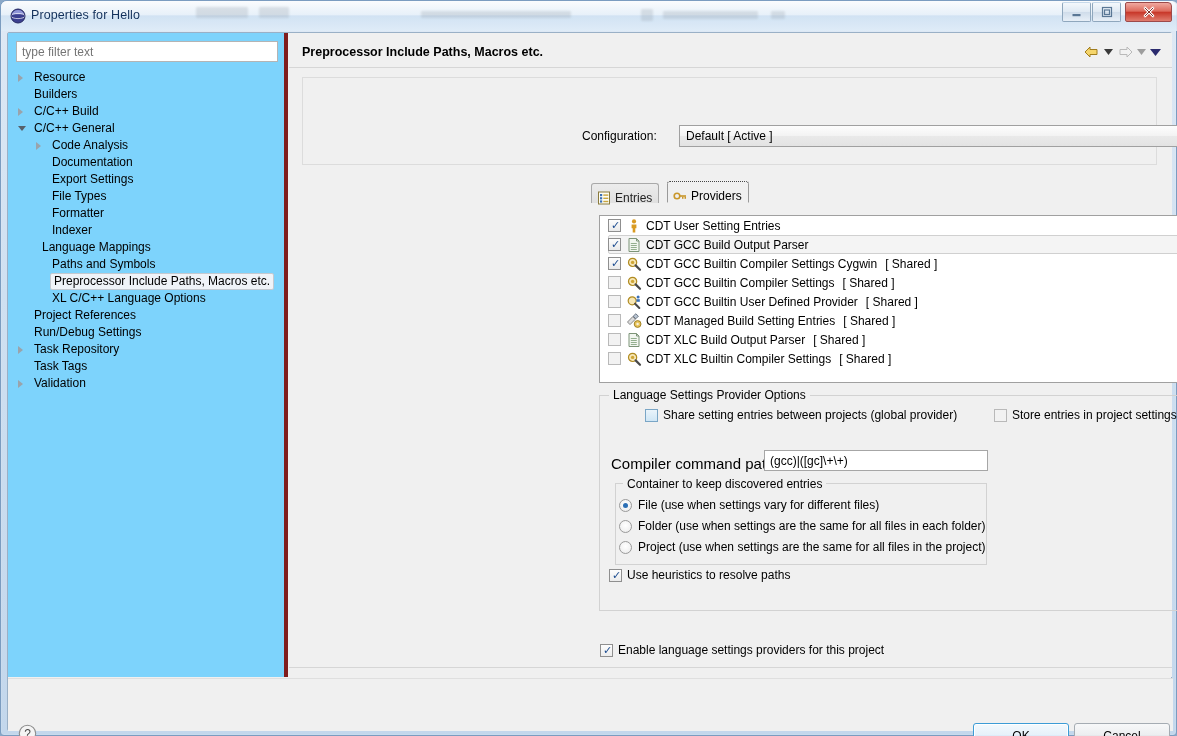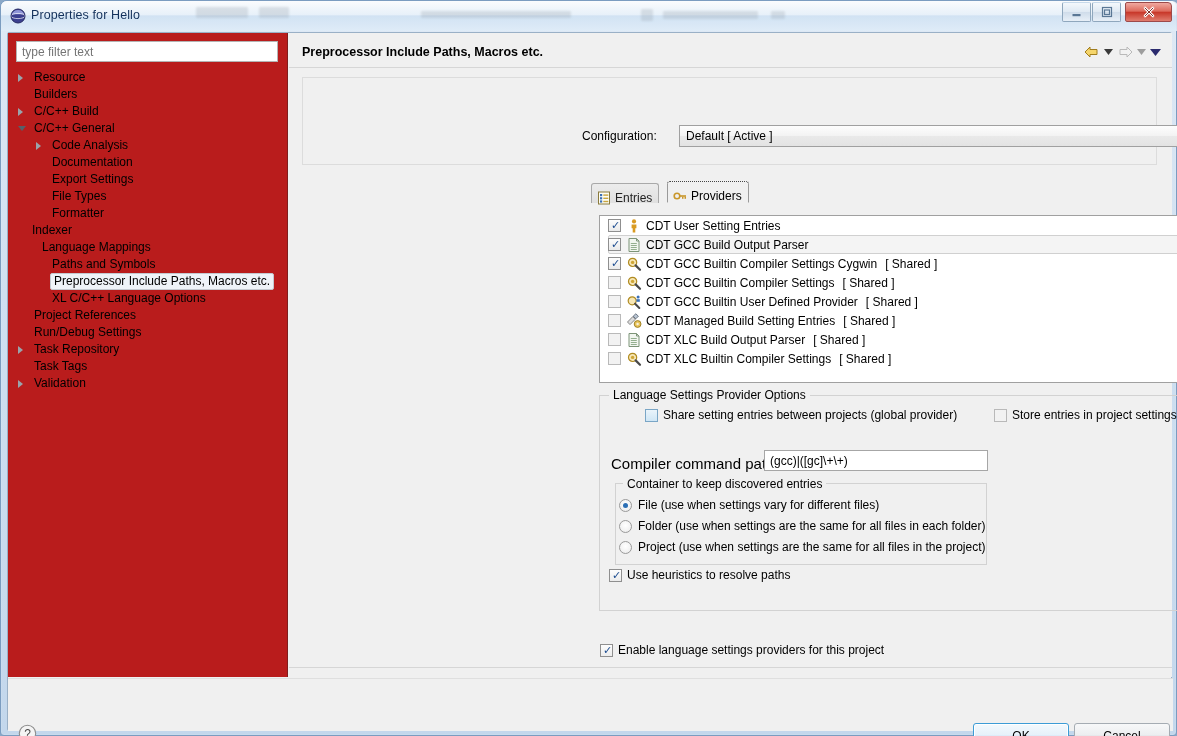--- a/index.html
+++ b/index.html
@@ -82,22 +82,22 @@
     width: 1165px; height: 699px;
     background: #f0f0f0;
     border: 1px solid #9ab0c6;
     border-radius: 2px;
   }
 
   
   #tree-pane {
     position: absolute; left: 0; top: 0;
     width: 280px; height: 644px;
-    background: #b91c1c;
-    border-right: 1px solid #7f1d1d;
+    background: #7dd3fc;
+    border-right: 4px solid #7f1d1d;
   }
   #filter-input {
     position: absolute; left: 8px; top: 8px;
     width: 262px; height: 21px;
     border: 1px solid #b4b4b4;
     background: #fff;
     font-family: "Liberation Sans", sans-serif;
     font-size: 12px;
     color: #6b6b6b;
     padding: 0 5px;
@@ -451,21 +451,21 @@
       <div id="tree">
           <div class="tnode"><span class="arrow collapsed" style="left: 10px;"></span><span class="label" style="margin-left: 24px;">Resource</span></div>
           <div class="tnode"><span class="label" style="margin-left: 24px;">Builders</span></div>
           <div class="tnode"><span class="arrow collapsed" style="left: 10px;"></span><span class="label" style="margin-left: 24px;">C/C++ Build</span></div>
           <div class="tnode"><span class="arrow expanded" style="left: 10px;"></span><span class="label" style="margin-left: 24px;">C/C++ General</span></div>
           <div class="tnode"><span class="arrow collapsed" style="left: 28px;"></span><span class="label" style="margin-left: 42px;">Code Analysis</span></div>
           <div class="tnode"><span class="label" style="margin-left: 42px;">Documentation</span></div>
           <div class="tnode"><span class="label" style="margin-left: 42px;">Export Settings</span></div>
           <div class="tnode"><span class="label" style="margin-left: 42px;">File Types</span></div>
           <div class="tnode"><span class="label" style="margin-left: 42px;">Formatter</span></div>
-          <div class="tnode"><span class="label" style="margin-left: 22px;">Indexer</span></div>
+          <div class="tnode"><span class="label" style="margin-left: 42px;">Indexer</span></div>
           <div class="tnode"><span class="label" style="margin-left: 32px;">Language Mappings</span></div>
           <div class="tnode"><span class="label" style="margin-left: 42px;">Paths and Symbols</span></div>
           <div class="tnode sel"><span class="label" style="margin-left: 42px;">Preprocessor Include Paths, Macros etc.</span></div>
           <div class="tnode"><span class="label" style="margin-left: 42px;">XL C/C++ Language Options</span></div>
           <div class="tnode"><span class="label" style="margin-left: 24px;">Project References</span></div>
           <div class="tnode"><span class="label" style="margin-left: 24px;">Run/Debug Settings</span></div>
           <div class="tnode"><span class="arrow collapsed" style="left: 10px;"></span><span class="label" style="margin-left: 24px;">Task Repository</span></div>
           <div class="tnode"><span class="label" style="margin-left: 24px;">Task Tags</span></div>
           <div class="tnode"><span class="arrow collapsed" style="left: 10px;"></span><span class="label" style="margin-left: 24px;">Validation</span></div>
         </div>

